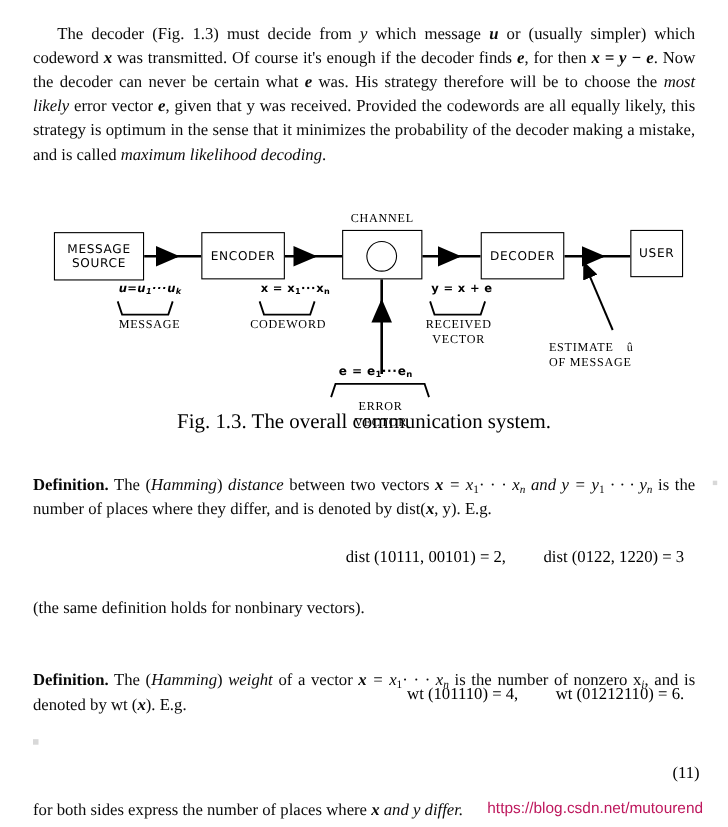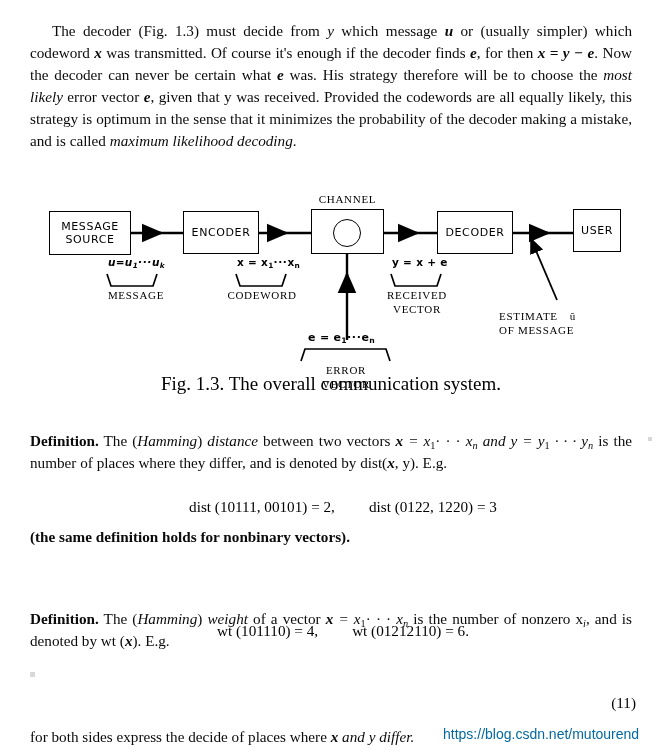--- a/index.html
+++ b/index.html
@@ -43,23 +43,23 @@
   .it { font-style: italic; }
   .bi { font-style: italic; font-weight: bold; }
   .bf { font-weight: bold; }
   sub { font-size: 0.68em; vertical-align: -0.28em; line-height: 0; }
 
   .dots { letter-spacing: 0.06em; }
 
   
   .display {
     position: absolute;
-    left: 42px;
+    left: 20px;
     width: 602px;
-    text-align: center;
+    text-align: right;
     font-size: 15.2px;
     line-height: 22px;
   }
   .display .gap { display: inline-block; width: 34px; }
 
   .eqno {
     position: absolute;
     right: 26px;
     font-size: 15.2px;
     text-align: right;
@@ -144,21 +144,21 @@
     z-index: 6;
   }
 
   
   .watermark {
     position: absolute;
     left: 443px;
     top: 726px;
     font-family: "Liberation Sans", sans-serif;
     font-size: 14px;
-    color: #0369a1;
+    color: #be185d;
     white-space: nowrap;
     z-index: 1;
   }
 
   .speck {
     position: absolute;
     background: #d8d8d8;
   }
 </style>
 </head>
@@ -255,35 +255,35 @@
   <div class="figcap">Fig. 1.3. The overall communication system.</div>
 
   <div class="prose" style="top:430px;">
     <p class="noindent"><span class="bf">Definition.</span><span> The (</span><span class="it">Hamming</span><span>) </span><span class="it">distance</span><span> between two vectors </span><span class="bi">x</span><span class="it"> = x</span><sub>1</sub><span>· · ·</span><span class="it"> x</span><sub class="it">n</sub><span class="it"> and y = y</span><sub>1</sub><span class="it"> · · · y</span><sub class="it">n</sub><span> is the number of places where they differ, and is denoted by dist(</span><span class="bi">x</span><span>, y). E.g.</span></p>
   </div>
 
   <div class="display" style="top:496px;">
     <span>dist (10111, 00101) = 2,</span><span class="gap"></span><span>dist (0122, 1220) = 3</span>
   </div>
 
-  <div class="prose" style="top:526px;font-weight:bold;">
+  <div class="prose" style="top:542px;">
     <p class="noindent">(the same definition holds for nonbinary vectors).</p>
   </div>
 
   <div class="prose" style="top:608px;">
     <p class="noindent"><span class="bf">Definition.</span><span> The (</span><span class="it">Hamming</span><span>) </span><span class="it">weight</span><span> of a vector </span><span class="bi">x</span><span class="it"> = x</span><sub>1</sub><span>· · ·</span><span class="it"> x</span><sub class="it">n</sub><span> is the number of nonzero x</span><sub class="it">i</sub><span>, and is denoted by wt (</span><span class="bi">x</span><span>). E.g.</span></p>
   </div>
 
   <div class="display" style="top:620px;">
     <span>wt (101110) = 4,</span><span class="gap"></span><span>wt (01212110) = 6.</span>
   </div>
 
 
   <div class="eqno" style="top:694px;">(11)</div>
 
   <div class="prose" style="top:726px;">
-    <p class="noindent"><span>for both sides express the decide of places where </span><span class="bi">x</span><span class="it"> and y differ.</span></p>
+    <p class="noindent"><span>for both sides express the number of places where </span><span class="bi">x</span><span class="it"> and y differ.</span></p>
   </div>
 
   <div class="speck" style="left:30px; top:672px; width:5px; height:5px;"></div>
   <div class="speck" style="left:648px; top:437px; width:4px; height:4px;"></div>
 
 </div>
 
 </body></html>

